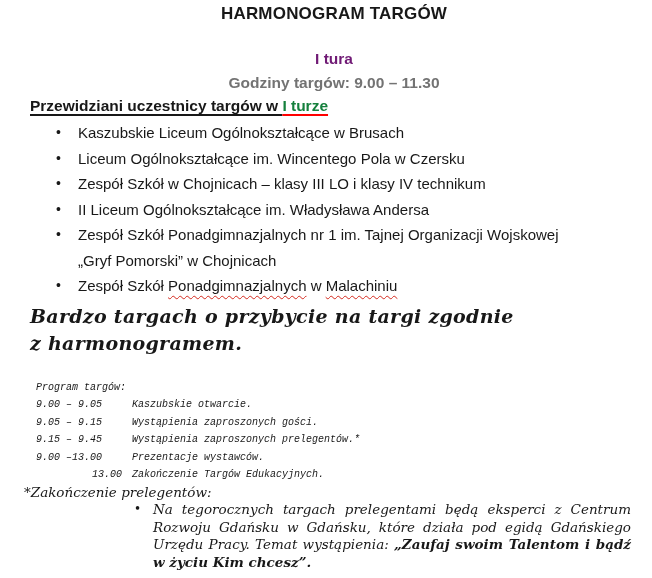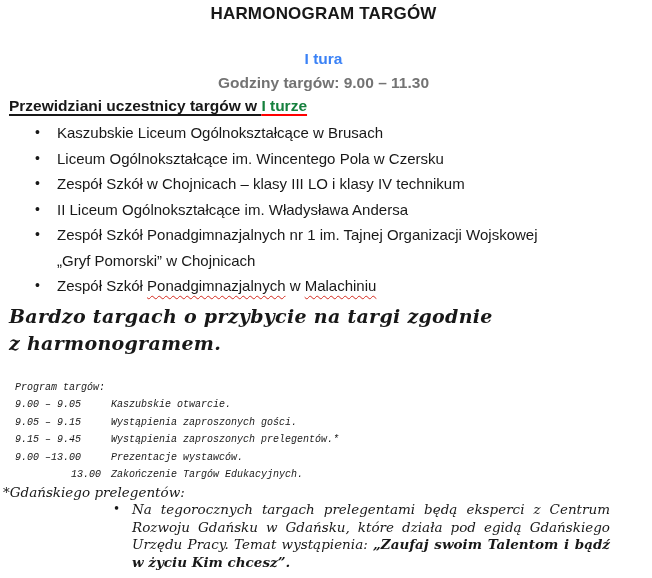--- a/index.html
+++ b/index.html
@@ -1,31 +1,31 @@
 <!DOCTYPE html>
 <html><head>
 <meta charset="utf-8">
 <style>
   html, body { margin:0; padding:0; background:#ffffff; }
   .page {
     width:652px; height:578px; overflow:hidden; position:relative;
     background:#ffffff; box-sizing:border-box;
-    padding:4px 14px 0 9px;
+    padding:4px 14px 0 30px;
     font-family:"Liberation Sans", sans-serif;
     color:#181818;
     border-radius:28px;
     -webkit-font-smoothing:antialiased;
   }
   .title {
     text-align:center; font-weight:bold; font-size:17px; line-height:20px;
     letter-spacing:0.2px;
   }
   .session-name {
     margin-top:25px; text-align:center; font-weight:bold; font-size:15.5px;
-    line-height:19px; color:#3b82f6;
+    line-height:19px; color:#701a75;
   }
   .session-hours {
     margin-top:5px; text-align:center; font-weight:bold; font-size:15.5px;
     line-height:19px; color:#737373;
   }
   .participants {
     margin-top:4px; font-weight:bold; font-size:15.5px; line-height:19px;
   }
   .ul-black {
     text-decoration:underline; text-decoration-thickness:2px;
@@ -131,20 +131,20 @@
     <div class="prog-row">
       <span class="prog-time">9.00 –13.00</span>
       <span class="prog-desc">Prezentacje wystawców.</span>
     </div>
     <div class="prog-row">
       <span class="prog-time right">13.00</span>
       <span class="prog-desc">Zakończenie Targów Edukacyjnych.</span>
     </div>
   </div>
 
-  <div class="fn-heading">*Gdańskiego prelegentów:</div>
+  <div class="fn-heading">*Zakończenie prelegentów:</div>
 
   <div class="fn-item">
     <span class="blt2">•</span>
     <span class="fn-text"><span>Na tegorocznych targach prelegentami będą eksperci z Centrum Rozwoju Gdańsku w Gdańsku, które działa pod egidą Gdańskiego Urzędu Pracy. Temat wystąpienia: </span><b class="fn-bold">„Zaufaj swoim Talentom i bądź w życiu Kim chcesz”.</b></span>
   </div>
 
 </div>
 
 </body></html>

